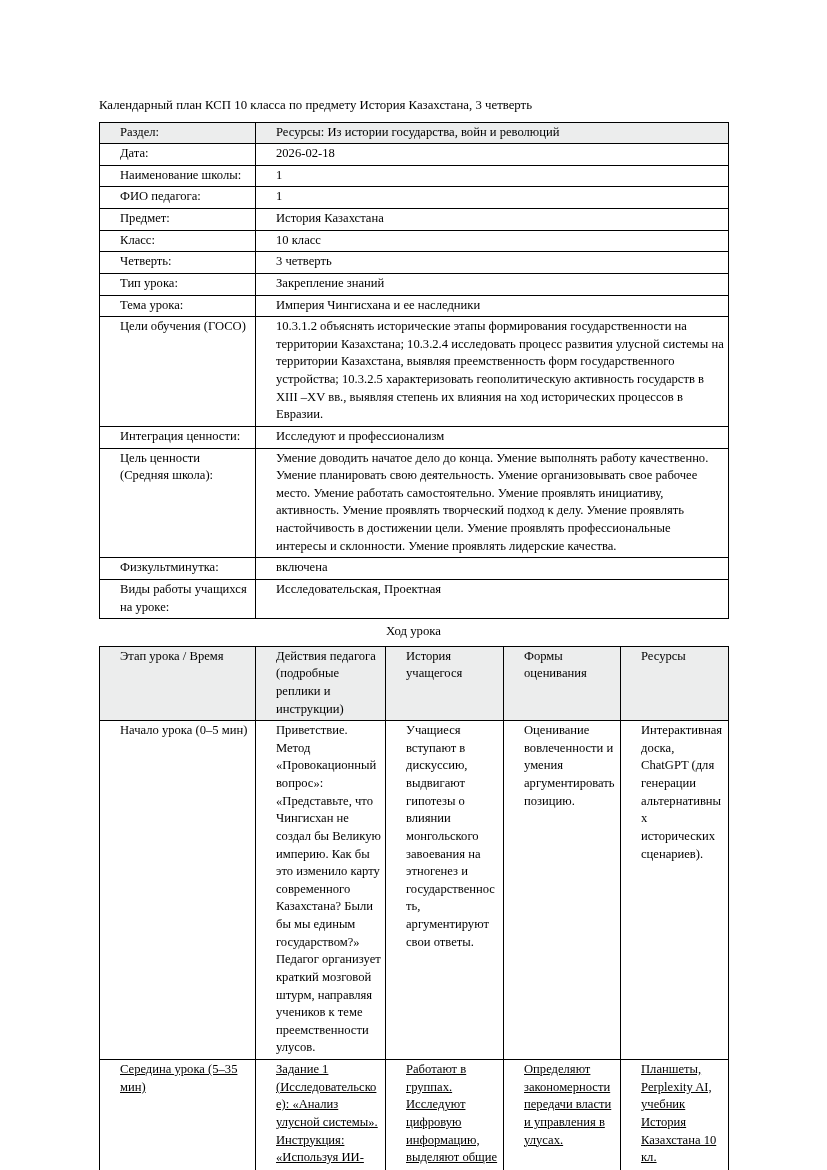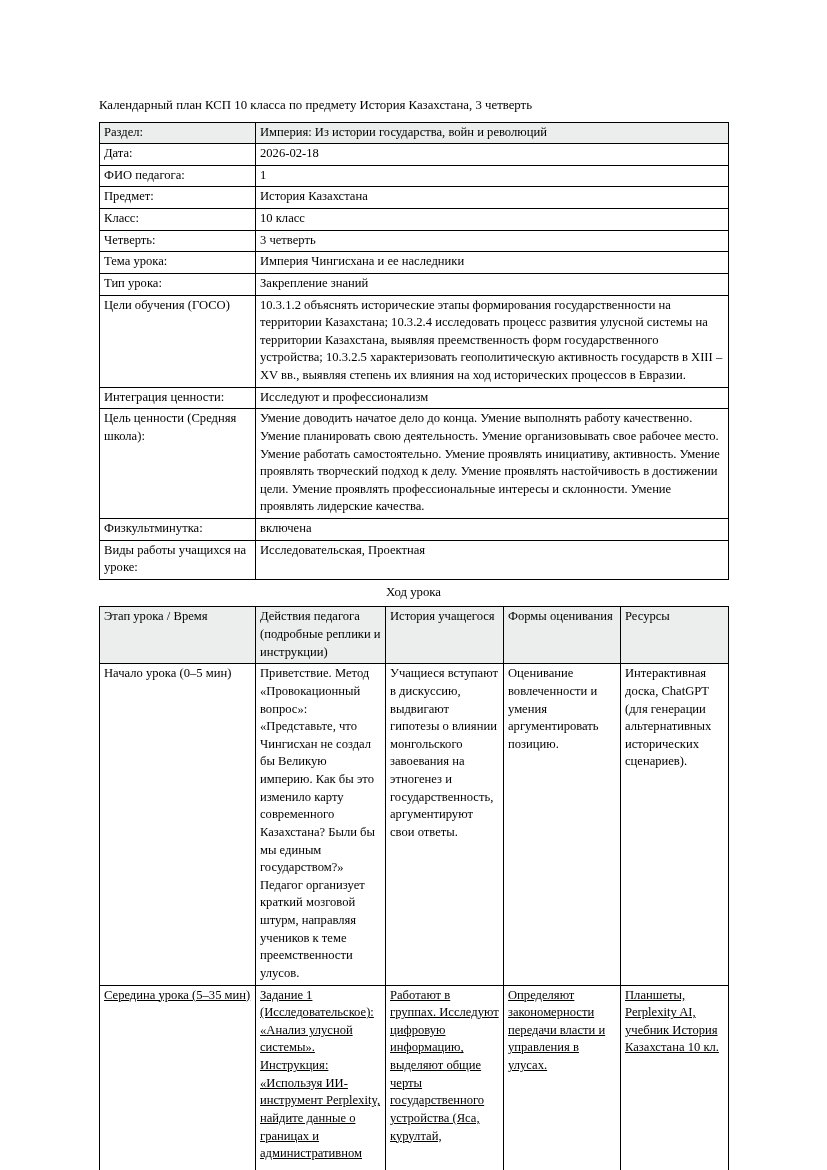--- a/index.html
+++ b/index.html
@@ -44,21 +44,21 @@
   }
   table.doc-table {
     border-collapse: collapse;
     width: 629px;
     table-layout: fixed;
     font-size: 12.6px;
   }
   table.doc-table td,
   table.doc-table th {
     border: 1px solid #000000;
-    padding: 1px 4px 2px 4px;
+    padding: 1px 4px 2px 20px;
     vertical-align: top;
     text-align: left;
     font-weight: normal;
     line-height: 1.40;
     word-wrap: break-word;
     overflow-wrap: break-word;
     hyphens: none;
   }
   tr.shaded > td,
   tr.shaded > th {
@@ -94,49 +94,53 @@
     <div class="doc-title">Календарный план КСП 10 класса по предмету История Казахстана, 3 четверть</div>
 
     <table class="doc-table info-table">
       <colgroup>
         <col class="c1">
           <col class="c2">
       </colgroup>
       <tbody>
         <tr class="shaded">
           <td>Раздел:</td>
-          <td>Империя: Из истории государства, войн и революций</td>
+          <td>Ресурсы: Из истории государства, войн и революций</td>
         </tr>
         <tr>
           <td>Дата:</td>
           <td>2026-02-18</td>
         </tr>
         <tr>
+          <td>Наименование школы:</td>
+          <td>1</td>
+        </tr>
+        <tr>
           <td>ФИО педагога:</td>
           <td>1</td>
         </tr>
         <tr>
           <td>Предмет:</td>
           <td>История Казахстана</td>
         </tr>
         <tr>
           <td>Класс:</td>
           <td>10 класс</td>
         </tr>
         <tr>
           <td>Четверть:</td>
           <td>3 четверть</td>
         </tr>
         <tr>
+          <td>Тип урока:</td>
+          <td>Закрепление знаний</td>
+        </tr>
+        <tr>
           <td>Тема урока:</td>
           <td>Империя Чингисхана и ее наследники</td>
-        </tr>
-        <tr>
-          <td>Тип урока:</td>
-          <td>Закрепление знаний</td>
         </tr>
         <tr>
           <td>Цели обучения (ГОСО)</td>
           <td>10.3.1.2 объяснять исторические этапы формирования государственности на территории Казахстана; 10.3.2.4 исследовать процесс развития улусной системы на территории Казахстана, выявляя преемственность форм государственного устройства; 10.3.2.5 характеризовать геополитическую активность государств в XIII –XV вв., выявляя степень их влияния на ход исторических процессов в Евразии.</td>
         </tr>
         <tr>
           <td>Интеграция ценности:</td>
           <td>Исследуют и профессионализм</td>
         </tr>
         <tr>

